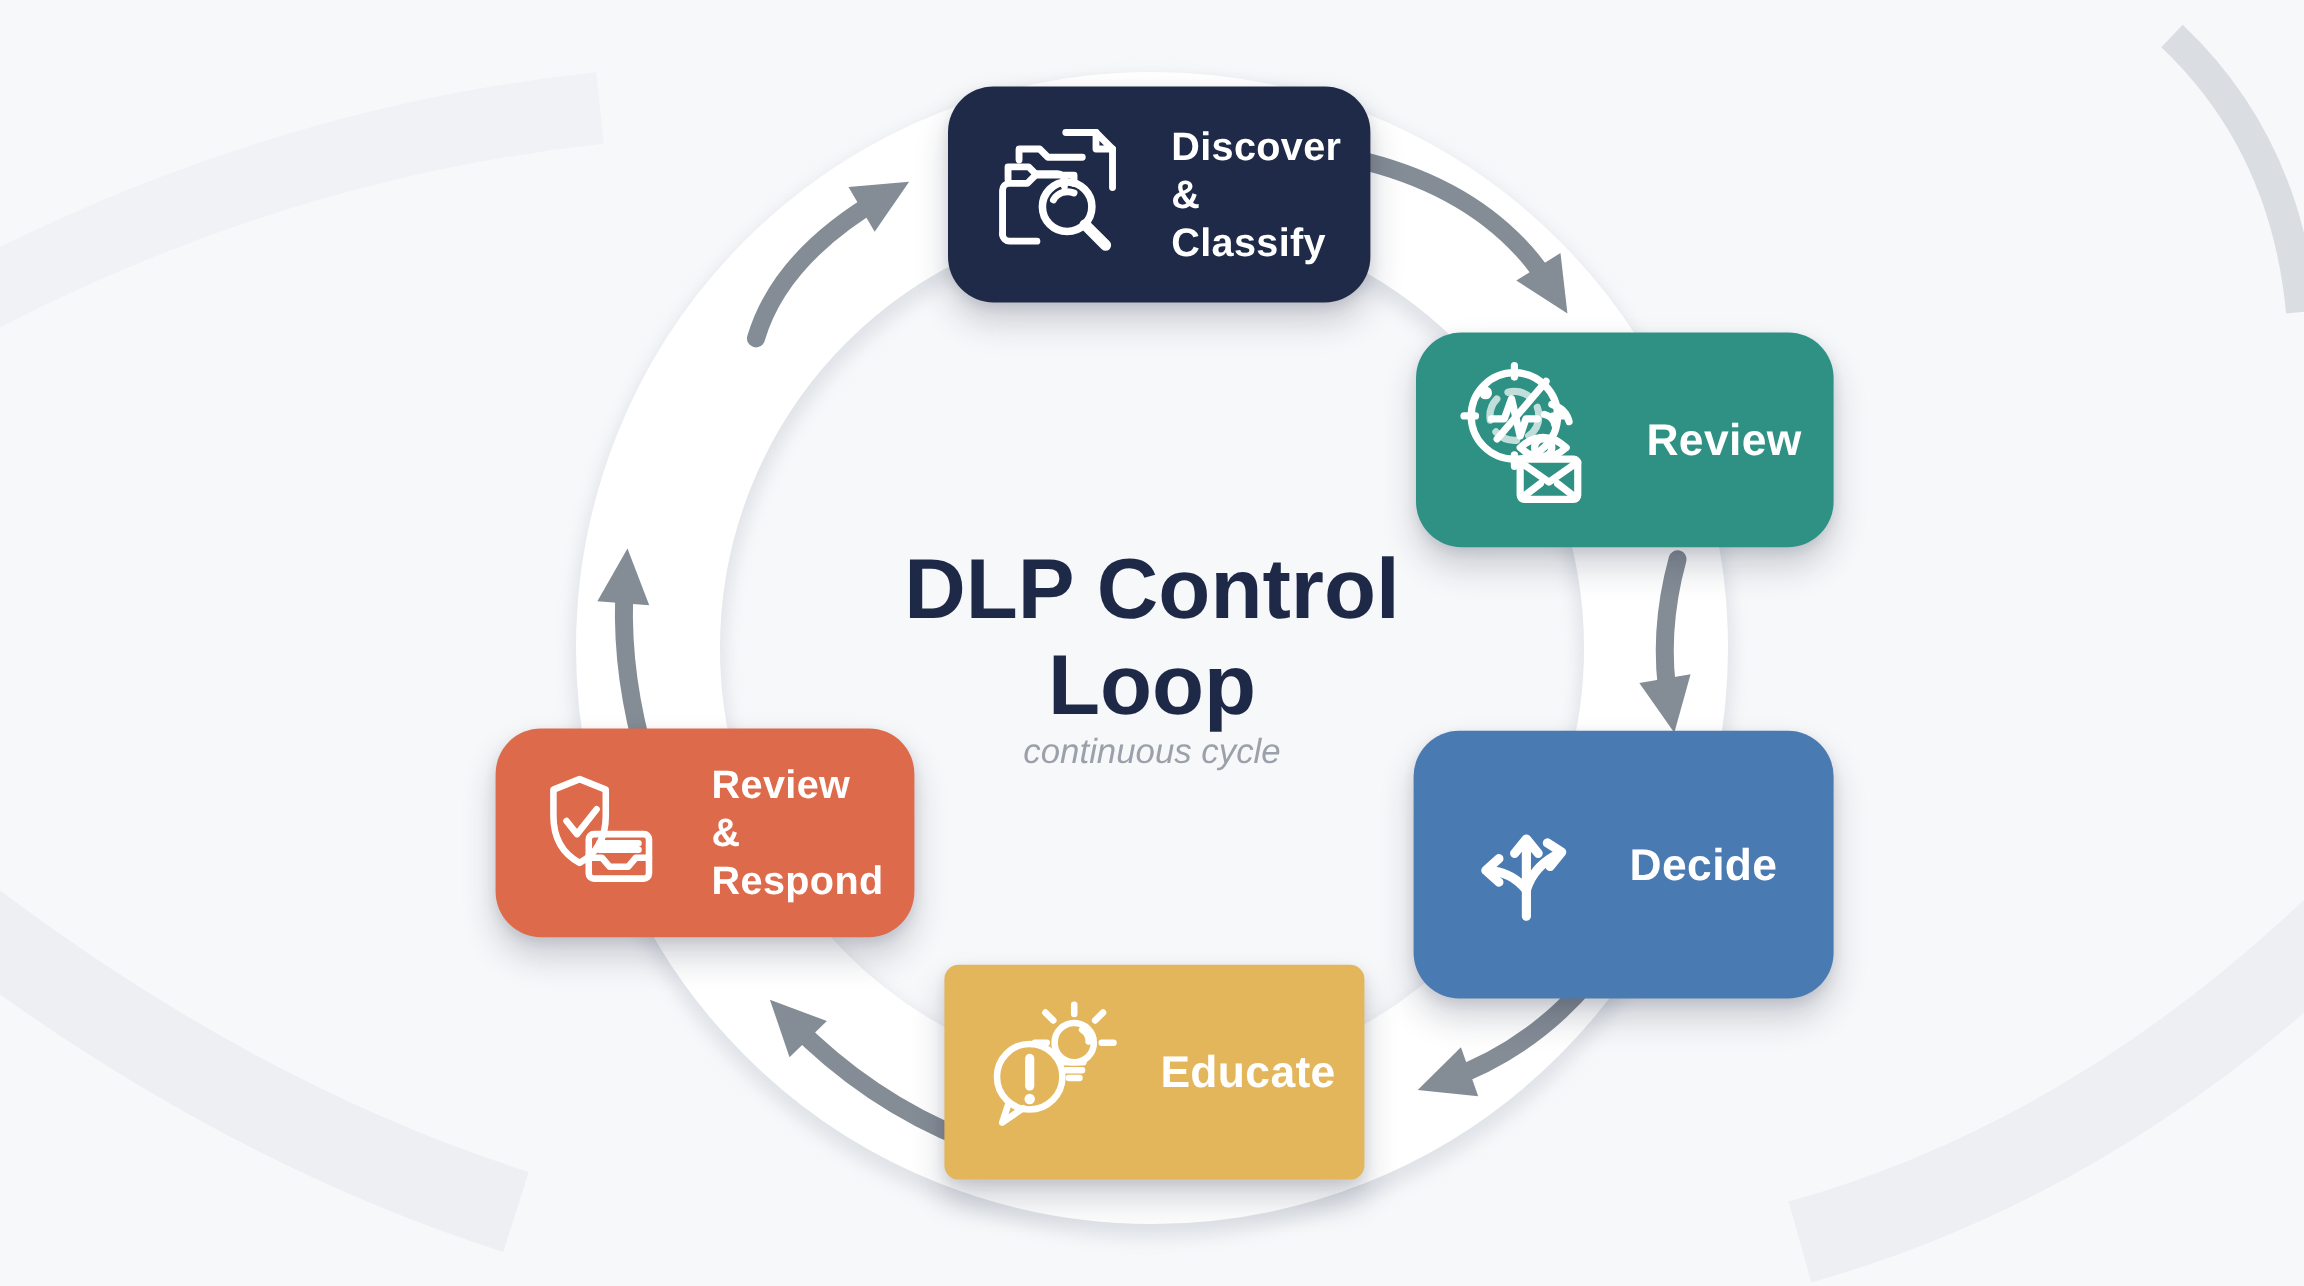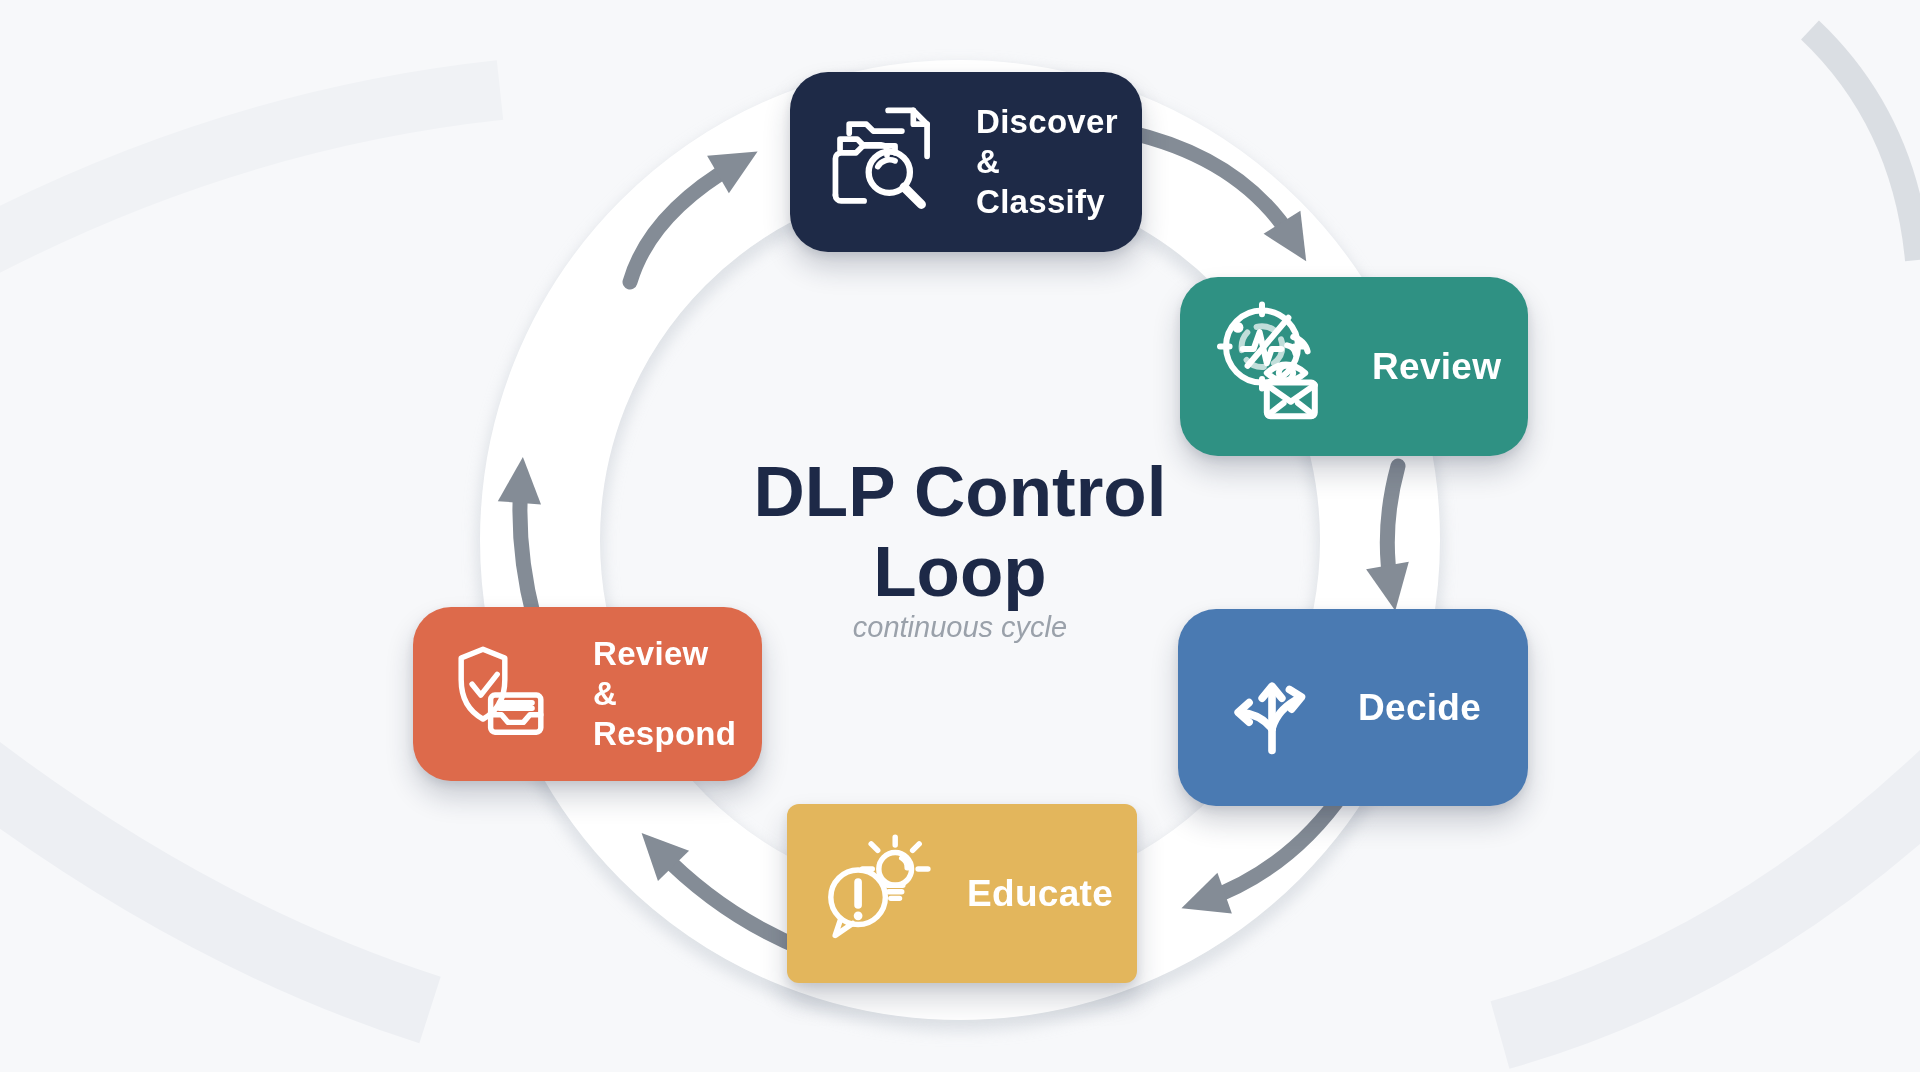--- a/index.html
+++ b/index.html
@@ -10,21 +10,21 @@
   
   .stage{position:absolute;display:flex;align-items:center;gap:26px;box-sizing:border-box;
          padding:0 22px 0 34px;border-radius:38px;
          box-shadow:0 16px 28px rgba(25,35,60,.20),0 4px 10px rgba(25,35,60,.10);}
   .stage .icon svg{display:block;width:120px;height:120px;}
   .stage .label{color:#ffffff;font-weight:700;font-size:37px;letter-spacing:.3px;white-space:pre-line;}
   .stage.two .label{font-size:33px;line-height:1.22;}
 
   .stage-discover{left:790px;top:72px;width:352px;height:180px;}
   .stage-detect  {left:1180px;top:277px;width:348px;height:179px;}
-  .stage-decide  {left:1178px;top:609px;width:350px;height:197px;}
+  .stage-decide  {left:1178px;top:609px;width:350px;height:223px;}
   .stage-educate {left:787px;top:804px;width:350px;height:179px;border-radius:12px;}
   .stage-review  {left:393px;top:607px;width:349px;height:174px;margin-left:20px;}
   .stage-tune    {left:392px;top:279px;width:351px;height:178px;}
   .stage-detect .icon svg{width:132px;height:132px;}
   .stage-discover .icon svg{width:126px;height:126px;}
 
   
   .center{position:absolute;left:640px;top:452px;width:640px;text-align:center;}
   .center .title{font-size:71px;line-height:1.12;font-weight:700;white-space:pre-line;}
   .center .subtitle{font-size:29px;font-style:italic;font-weight:400;}

